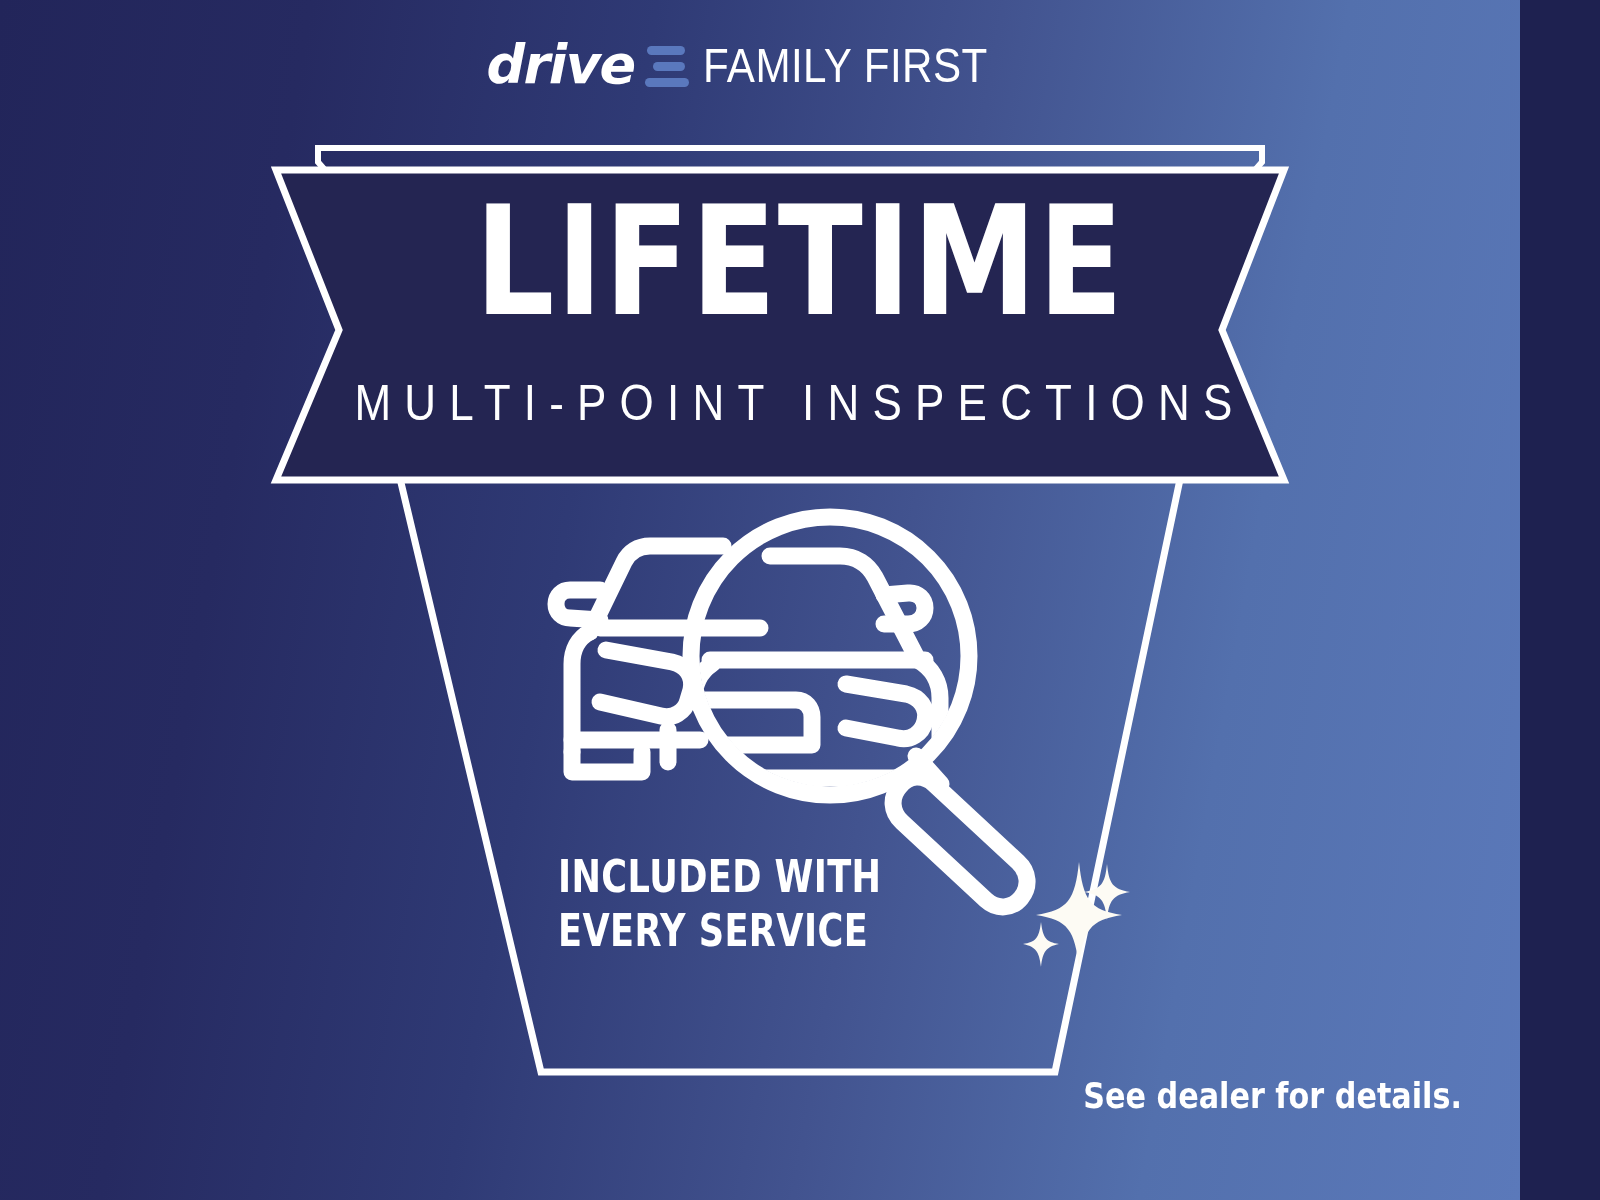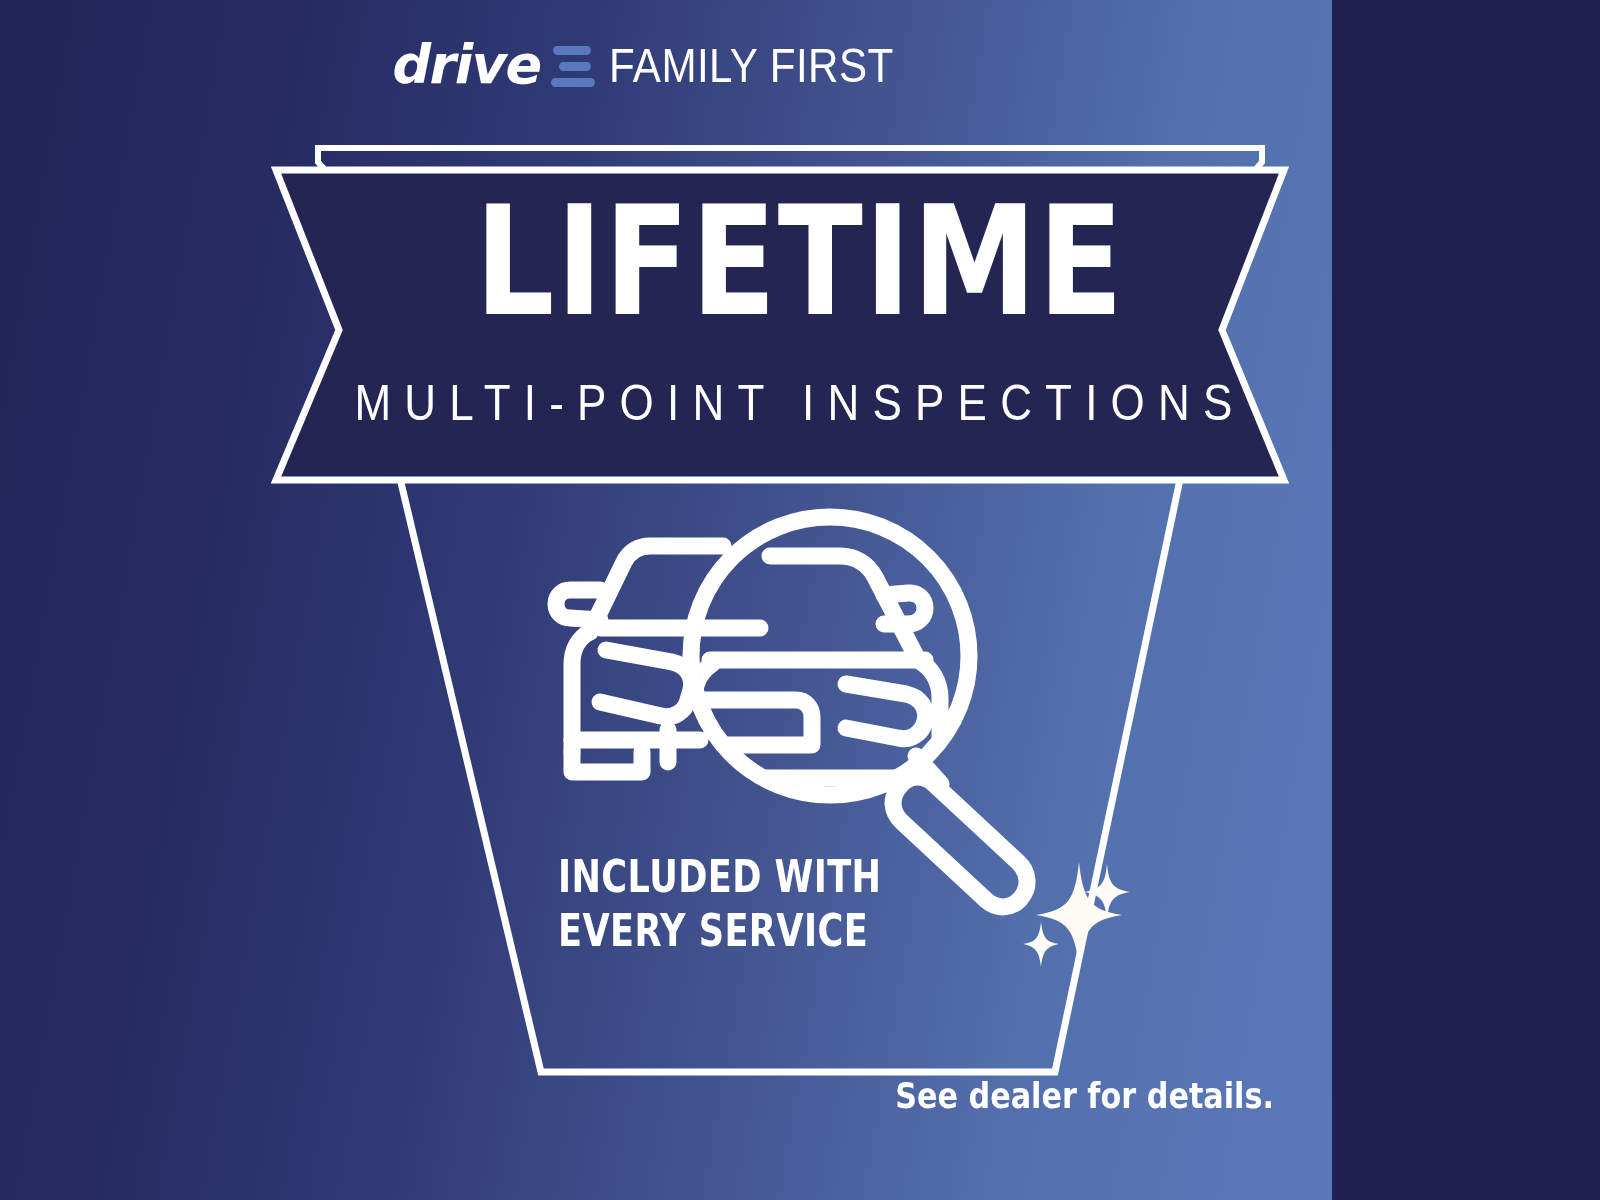--- a/index.html
+++ b/index.html
@@ -7,21 +7,21 @@
     margin: 0;
     padding: 0;
     background: #1e2150;
   }
   body {
     font-family: "Liberation Sans", sans-serif;
   }
 
   #poster {
     position: relative;
-    width: 1332px;
+    width: 1520px;
     height: 1200px;
     overflow: hidden;
     background: linear-gradient(100deg,
                 #22255a 0%,
                 #262a61 18%,
                 #2f3a75 38%,
                 #42538f 58%,
                 #5370ad 78%,
                 #5b79ba 100%);
   }

